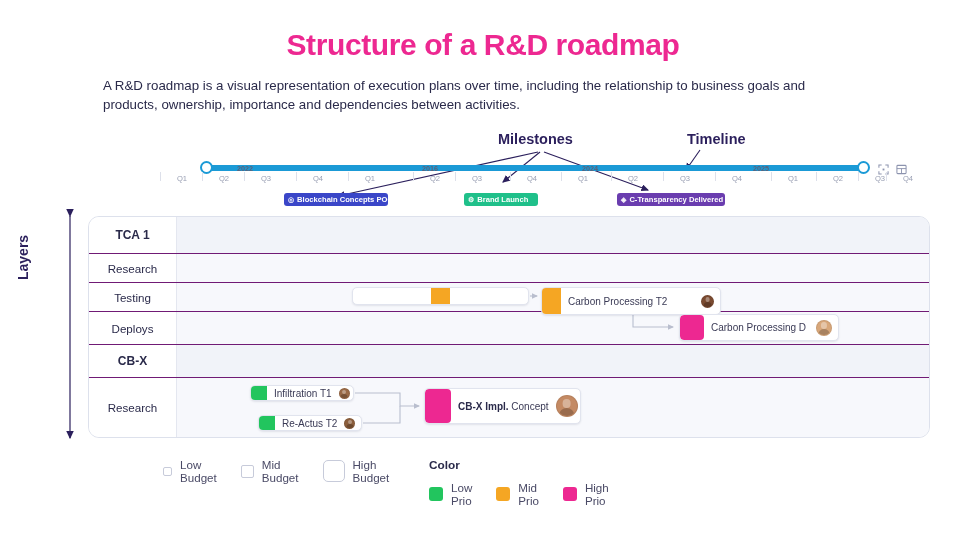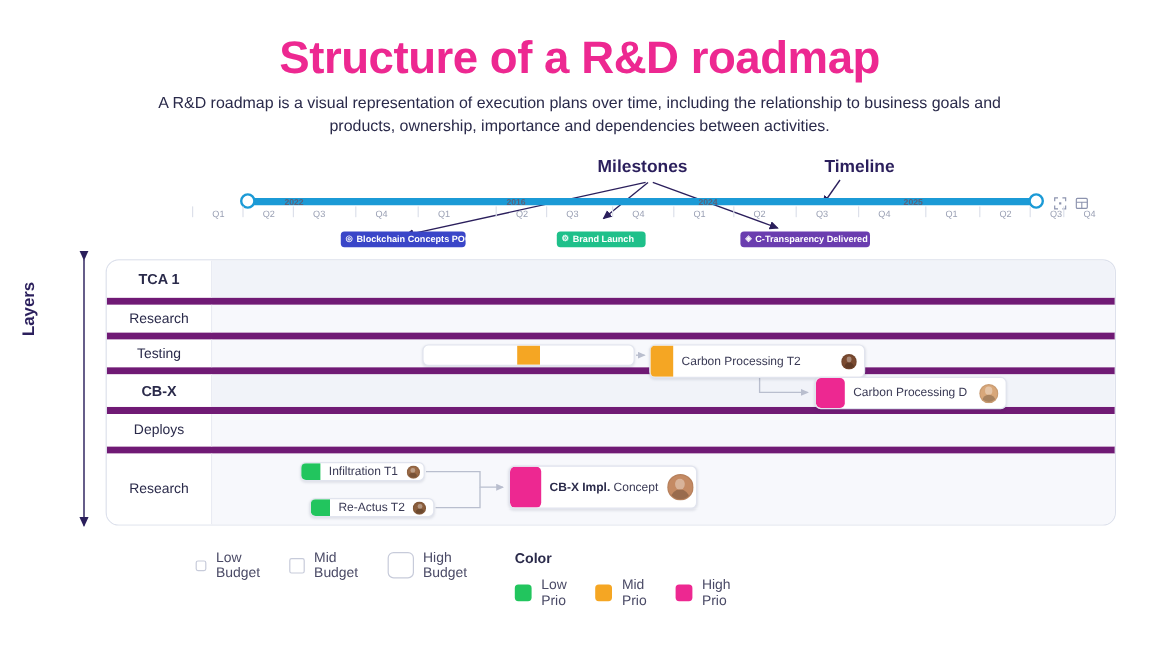--- a/index.html
+++ b/index.html
@@ -8,26 +8,26 @@
     background: #ffffff;
     font-family: "Liberation Sans", sans-serif;
     overflow: hidden;
   }
   .page { position: relative; width: 966px; height: 543px; }
 
   
   .title {
     position: absolute; left: 0; top: 28px; width: 966px;
     text-align: center;
-    font-size: 38px; font-weight: bold; letter-spacing: -0.4px;
+    font-size: 30px; font-weight: bold; letter-spacing: -0.4px;
     color: #ED2891;
   }
   .subtitle {
     position: absolute; left: 103px; top: 76px; width: 760px;
-    text-align: center; line-height: 19px;
+    line-height: 19px;
     font-size: 13.3px; color: #2A2A4A;
   }
 
   
   .anno { position: absolute; color: #2B1F5C; font-weight: bold; }
   .anno-milestones { left: 498px; top: 131px; font-size: 14.5px; }
   .anno-timeline   { left: 687px; top: 131px; font-size: 14.5px; }
   .anno-owners     { left: 823px; top: 259px; font-size: 14.5px; }
   .anno-activities { left: 700px; top: 384px; font-size: 14.5px; }
   .anno-sub {
@@ -79,21 +79,21 @@
     white-space: nowrap;
   }
   .ms-ico { font-size: 7px; line-height: 1; opacity: .95; }
 
   
   .board {
     position: absolute; left: 88px; top: 216px; width: 842px; height: 222px;
     background: #ffffff; border: 1.2px solid #DDE1EC; border-radius: 11px;
     overflow: hidden;
   }
-  .row { display: flex; width: 100%; border-bottom: 6px solid #701a75; }
+  .row { display: flex; width: 100%; border-bottom: 1px solid #701a75; }
   .row:last-child { border-bottom: none; }
   .rowlabel {
     width: 88px; flex: 0 0 88px; border-right: 1px solid #E4E7F0;
     display: flex; align-items: center; justify-content: center;
     font-size: 11.6px; color: #2A2A4A; background: #ffffff;
   }
   .rowlabel.group { font-weight: bold; font-size: 12px; }
   .track { flex: 1; position: relative; background: #F7F8FC; }
   .row.group-row .track { background: #F1F3F9; }
   .row.r-tca1  { height: 37px; }
@@ -255,26 +255,26 @@
       <div class="track"></div>
     </div>
     <div class="row r-res1">
       <div class="rowlabel">Research</div>
       <div class="track"></div>
     </div>
     <div class="row r-test">
       <div class="rowlabel">Testing</div>
       <div class="track"></div>
     </div>
+    <div class="row r-dep">
+      <div class="rowlabel">Deploys</div>
+      <div class="track"></div>
+    </div>
     <div class="row group-row r-cbx">
       <div class="rowlabel group">CB-X</div>
-      <div class="track"></div>
-    </div>
-    <div class="row r-dep">
-      <div class="rowlabel">Deploys</div>
       <div class="track"></div>
     </div>
     <div class="row r-res2">
       <div class="rowlabel">Research</div>
       <div class="track"></div>
     </div>
   </div>
 
   <svg class="svg-anno">
     <defs>

